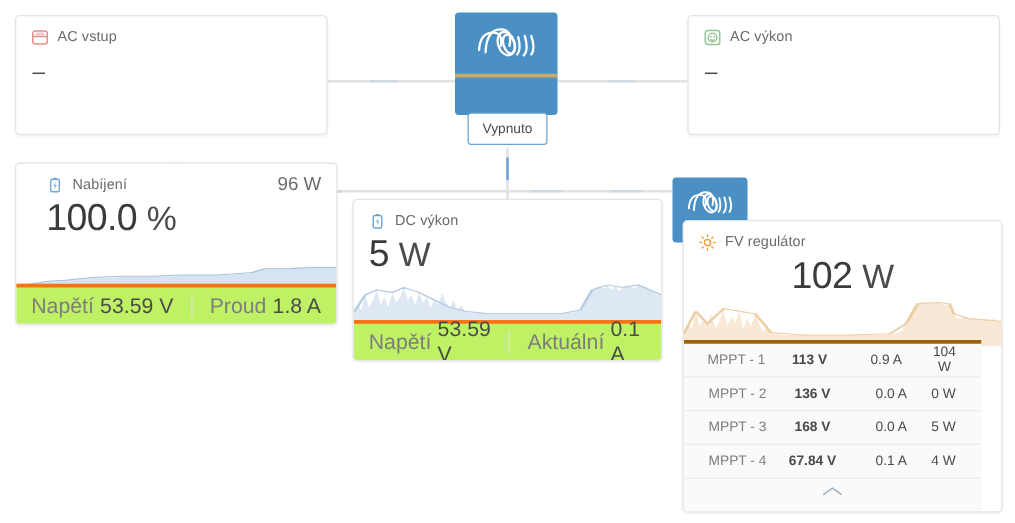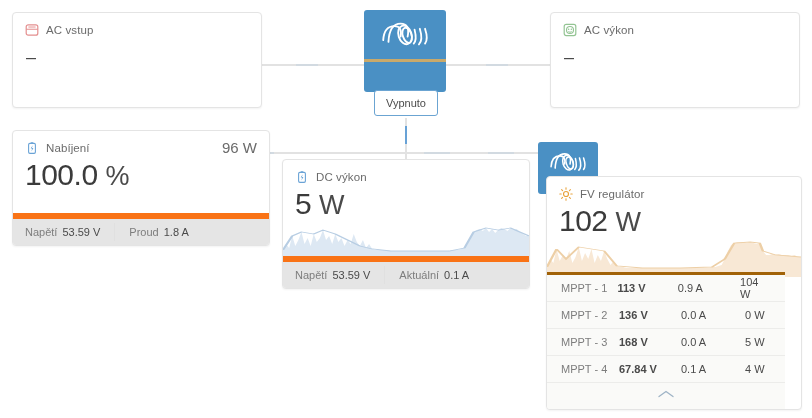--- a/index.html
+++ b/index.html
@@ -41,24 +41,24 @@
   .bigval{
     padding:2px 12px 0 12px;
     font-size:30px;font-weight:400;color:#3b3b3b;
     line-height:36px;letter-spacing:-0.5px;
   }
   .bigval .unit{font-size:27px;color:#4a4a4a;}
   .spark{position:absolute;left:0;right:0;}
   .spark svg{display:block;width:100%;height:100%;}
   .footrow{
     position:absolute;left:0;right:0;bottom:0;
-    background:#e5e5e5;
-    border-top:6px solid #f97316;
+    background:#bef264;
+    border-top:3px solid #f97316;
     display:flex;align-items:center;
-    font-size:11px;color:#6b6b6b;
+    font-size:17px;color:#6b6b6b;
     padding:0 12px;box-sizing:border-box;
   }
   .footrow .lab{color:#7d7d7d;}
   .footrow .val{color:#4a4a4a;margin-left:5px;}
   .vsep{width:1px;height:18px;background:#e0e0e0;margin:0 14px;}
   .dashvalue{font-size:18px;color:#4a4a4a;padding:10px 12px 0 13px;line-height:20px;}
 
   
   .ico{display:inline-block;width:14px;height:14px;flex:0 0 14px;}
   .ico svg{display:block;}
@@ -180,21 +180,21 @@
           <ellipse cx="31" cy="18" rx="7.5" ry="11" transform="rotate(-18 31 18)"></ellipse>
           <ellipse cx="33.5" cy="18.5" rx="5" ry="9" transform="rotate(-18 33.5 18.5)"></ellipse>
           <path d="M42 12 Q45 24 41 28"></path>
           <path d="M48 11 Q52 24 47 29"></path>
           <path d="M54 11 Q58 23 54 28"></path>
         </g>
       </svg>
     </div>
   </div>
 
-  <div class="card" style="left:12px;top:130px;width:258px;height:116px;">
+  <div class="card" style="left:12px;top:130px;width:258px;height:130px;padding-left:12px;">
     <div class="card-head">
       <span class="ico">
         <svg viewBox="0 0 14 14" width="14" height="14">
           <rect x="3.6" y="2.4" width="6.8" height="10" rx="1.3" ry="1.3" fill="none" stroke="#6aa3d6" stroke-width="1.1"></rect>
           <rect x="5.6" y="1.2" width="2.8" height="1.3" rx="0.5" fill="#6aa3d6"></rect>
           <path d="M7.6 4.3 L5.7 7.6 L7.1 7.6 L6.4 10.5 L8.4 7.1 L7 7.1 Z" fill="#6aa3d6"></path>
         </svg>
       </span>
       <span class="ttl">Nabíjení</span>
       <span class="right">96 W</span>
@@ -241,21 +241,21 @@
     </div>
     <div class="footrow" style="height:32px;">
       <span class="lab">Napětí</span>
       <span class="val">53.59 V</span>
       <span class="vsep"></span>
       <span class="lab">Aktuální</span>
       <span class="val">0.1 A</span>
     </div>
   </div>
 
-  <div class="card" style="left:546px;top:176px;width:256px;height:234px;">
+  <div class="card" style="left:546px;top:176px;width:256px;height:234px;text-align:center;">
     <div class="card-head">
       <span class="ico">
         <svg viewBox="0 0 14 14" width="14" height="14">
           <circle cx="7" cy="7" r="2.5" fill="none" stroke="#e8a33d" stroke-width="1.2"></circle>
           <g stroke="#e8a33d" stroke-width="1.1" stroke-linecap="round">
             <line x1="7" y1="0.8" x2="7" y2="2.2"></line>
             <line x1="7" y1="11.8" x2="7" y2="13.2"></line>
             <line x1="0.8" y1="7" x2="2.2" y2="7"></line>
             <line x1="11.8" y1="7" x2="13.2" y2="7"></line>
             <line x1="2.6" y1="2.6" x2="3.6" y2="3.6"></line>

